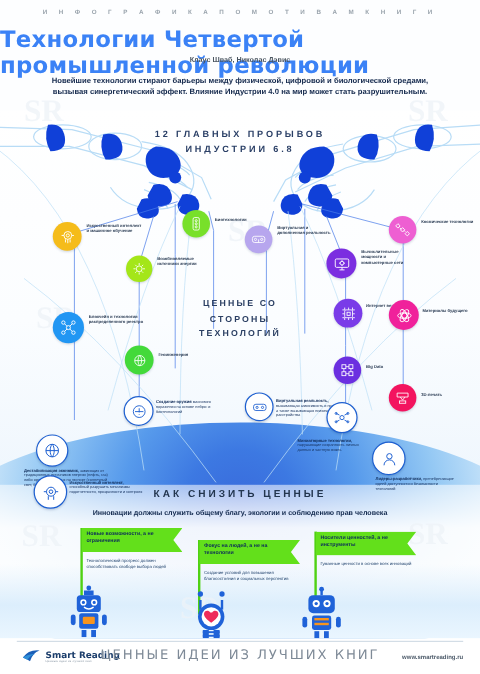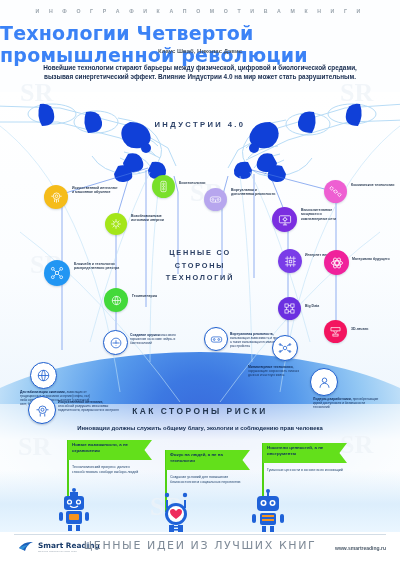--- a/index.html
+++ b/index.html
@@ -320,22 +320,22 @@
       <svg width="13" height="13" viewBox="0 0 20 20" fill="none" stroke="#fff" stroke-width="1.1">
         <path d="M3 4h14v5H3z"></path>
           <path d="M7 9l3 4 3-4"></path>
           <rect x="6" y="14" width="8" height="3"></rect>
       </svg>
     </div>
     <div class="nlab r" style="left:351px;top:327px;width:36px;">3D-печать</div>
   </div>
 
   <div class="sect12">
-    <br>
-    <span>ИНДУСТРИИ 4.0</span>
+    <span>12 ГЛАВНЫХ ПРОРЫВОВ</span><br>
+    <span>ИНДУСТРИИ 6.8</span>
   </div>
   <div class="threats-title">ЦЕННЫЕ СО СТОРОНЫ ТЕХНОЛОГИЙ</div>
 
   <div class="tcard">
     <div class="tic" style="left:30px;top:362px;width:25px;height:25px;">
       <svg width="15" height="15" viewBox="0 0 20 20" fill="none" stroke="#1d5fd0" stroke-width="1.1">
         <circle cx="10" cy="10" r="7"></circle>
           <path d="M3 10h14M10 3c3 3 3 11 0 14M10 3c-3 3-3 11 0 14"></path>
       </svg>
     </div>
@@ -410,21 +410,21 @@
         <circle cx="10" cy="7" r="3"></circle>
           <path d="M4 17c0-3.5 2.7-6 6-6s6 2.5 6 6"></path>
       </svg>
     </div>
     <div class="ttxt" style="left:313px;top:397px;width:66px;">
       <b>Лидеры-разработчики,</b>
       <span>пренебрегающие идеей доступности и безопасности технологий</span>
     </div>
   </div>
 
-  <div class="risk-title">КАК СТОРОНЫ РИСКИ</div>
+  <div class="risk-title">КАК СНИЗИТЬ ЦЕННЫЕ</div>
   <div class="risk-sub">Инновации должны служить общему благу, экологии и соблюдению прав человека</div>
 
   <div class="ban">
     <div class="pole" style="left:67px;top:440px;height:68px;"></div>
     <div class="flag" style="left:68px;top:440px;width:84px;height:20px;"></div>
     <div class="flag-t" style="left:72px;top:442px;width:76px;">Новые возможности, а не ограничения</div>
     <div class="ban-d" style="left:72px;top:465px;">Технологический прогресс должен способствовать свободе выбора людей</div>
     <svg style="position:absolute;left:54px;top:487px;" width="40" height="44" viewBox="0 0 40 44">
       <g fill="#1f62d8">
         <path d="M16 5h8v4h-8z"></path>

